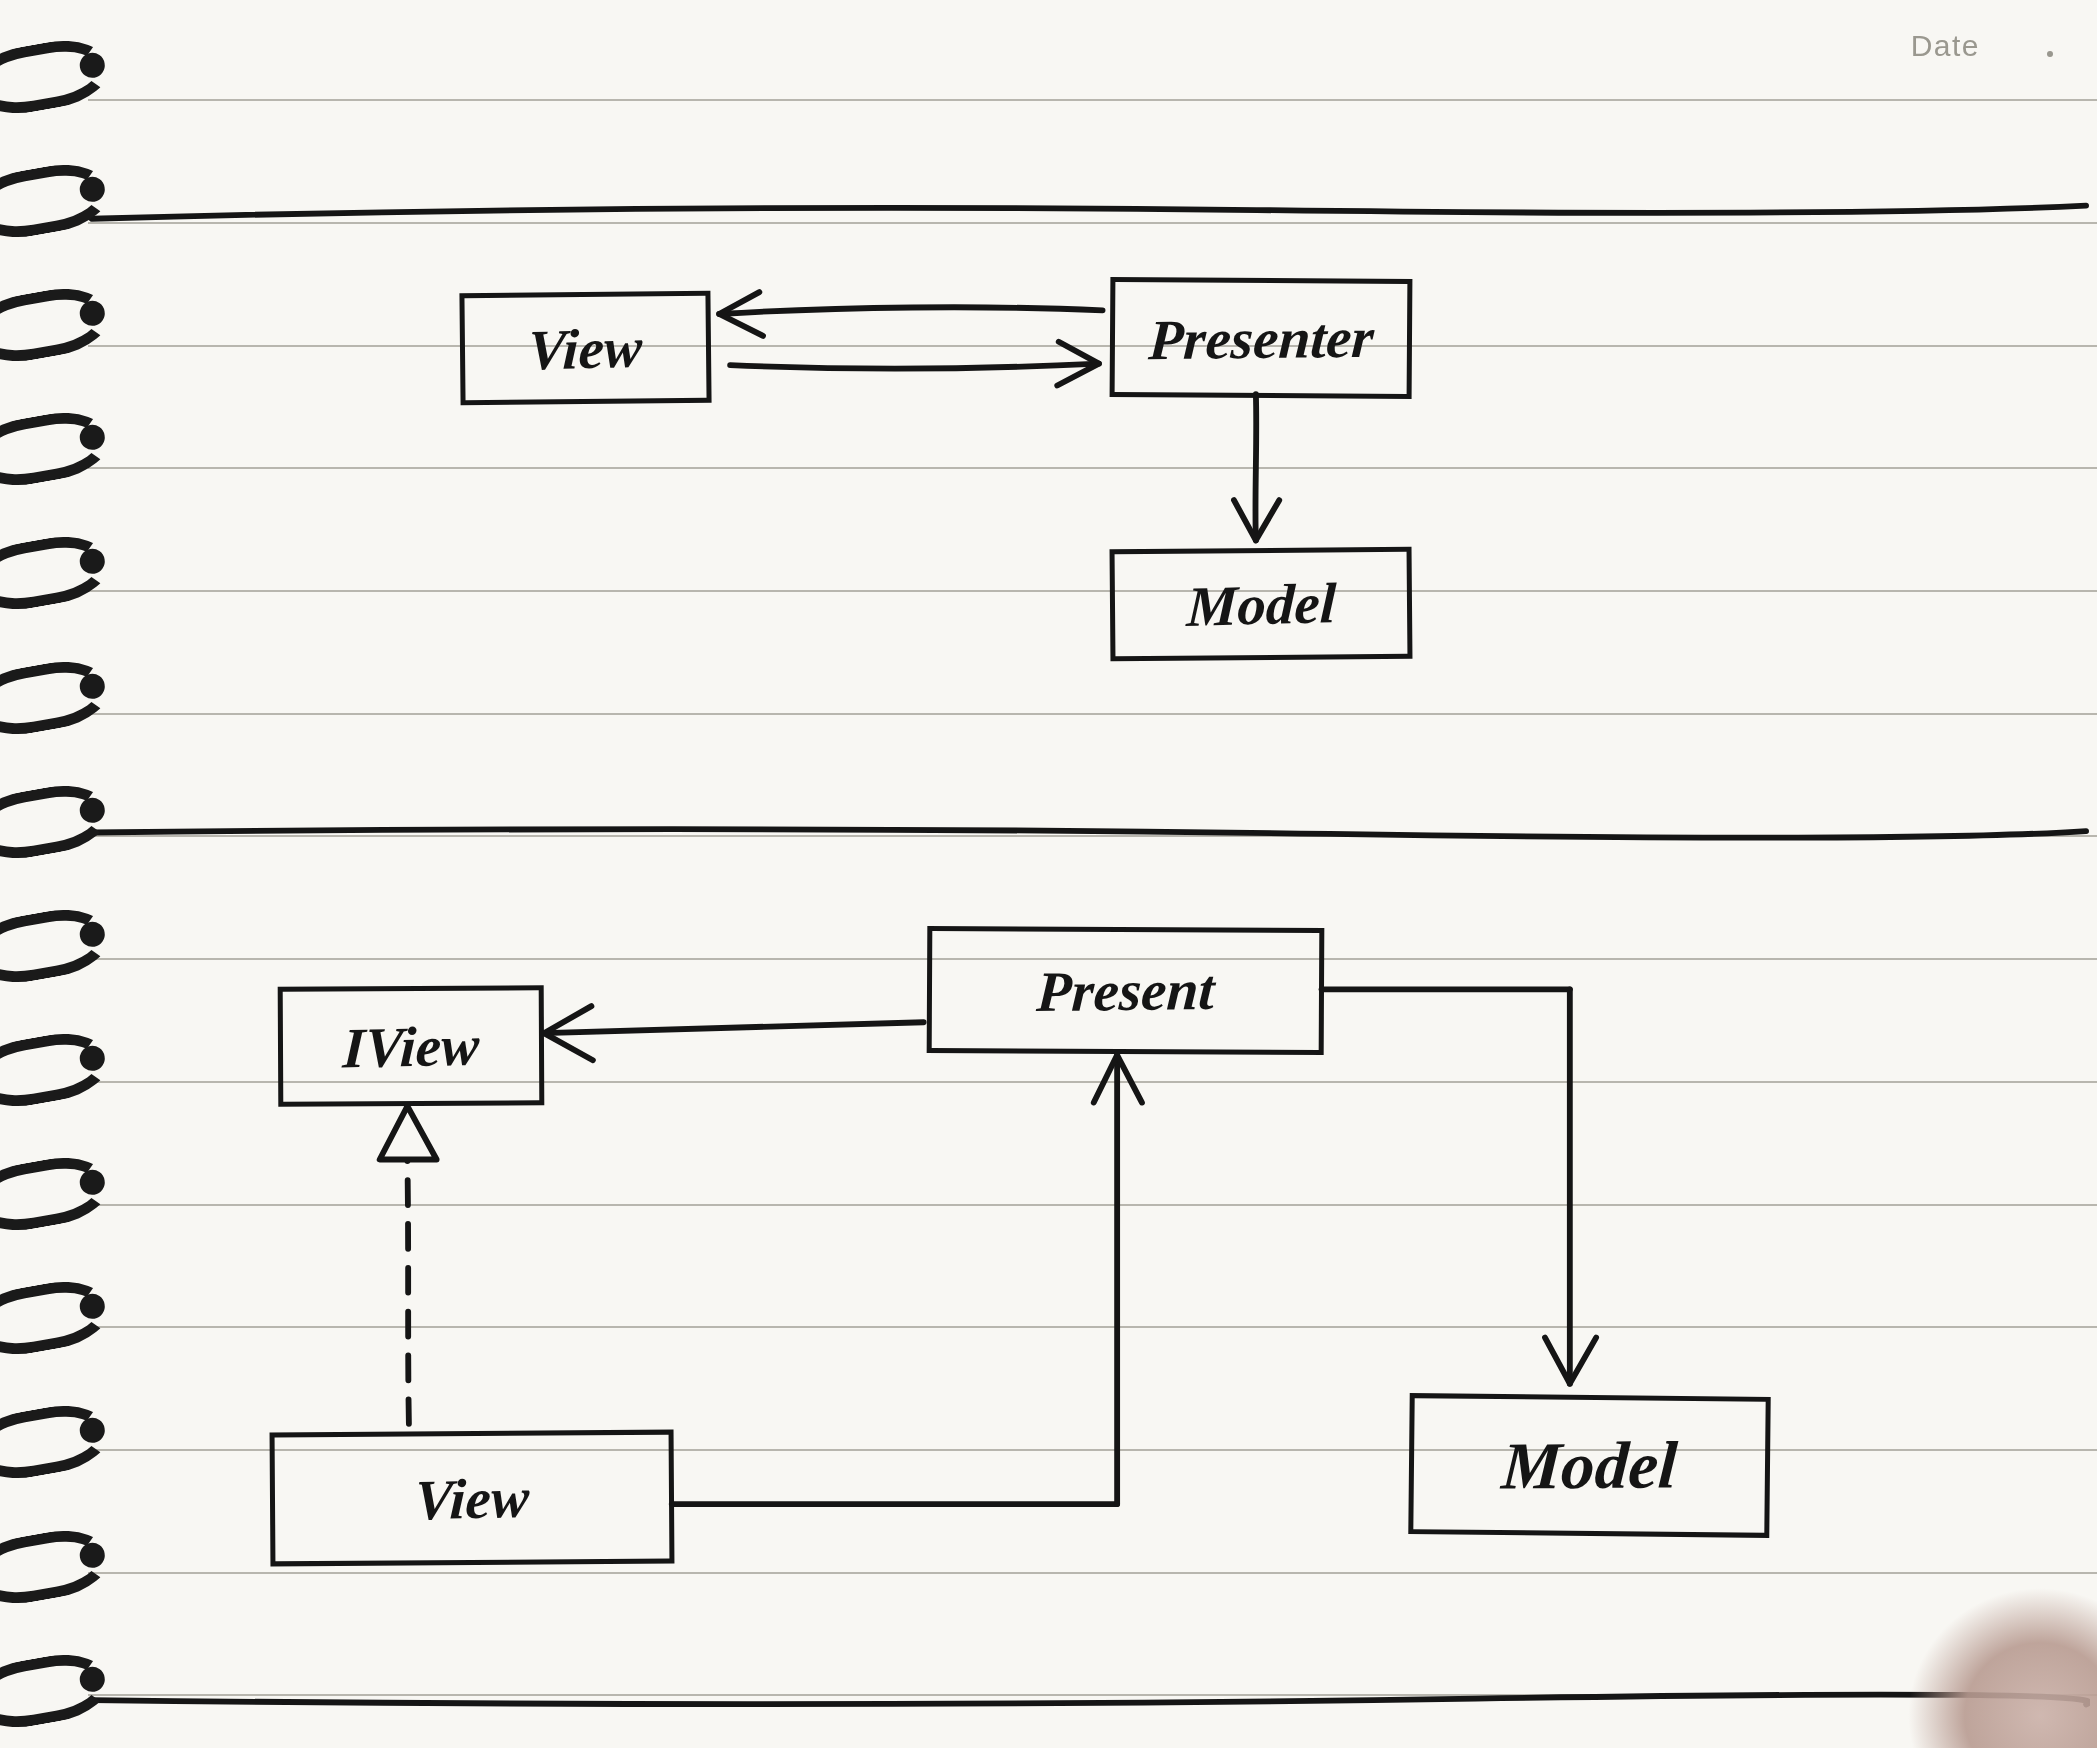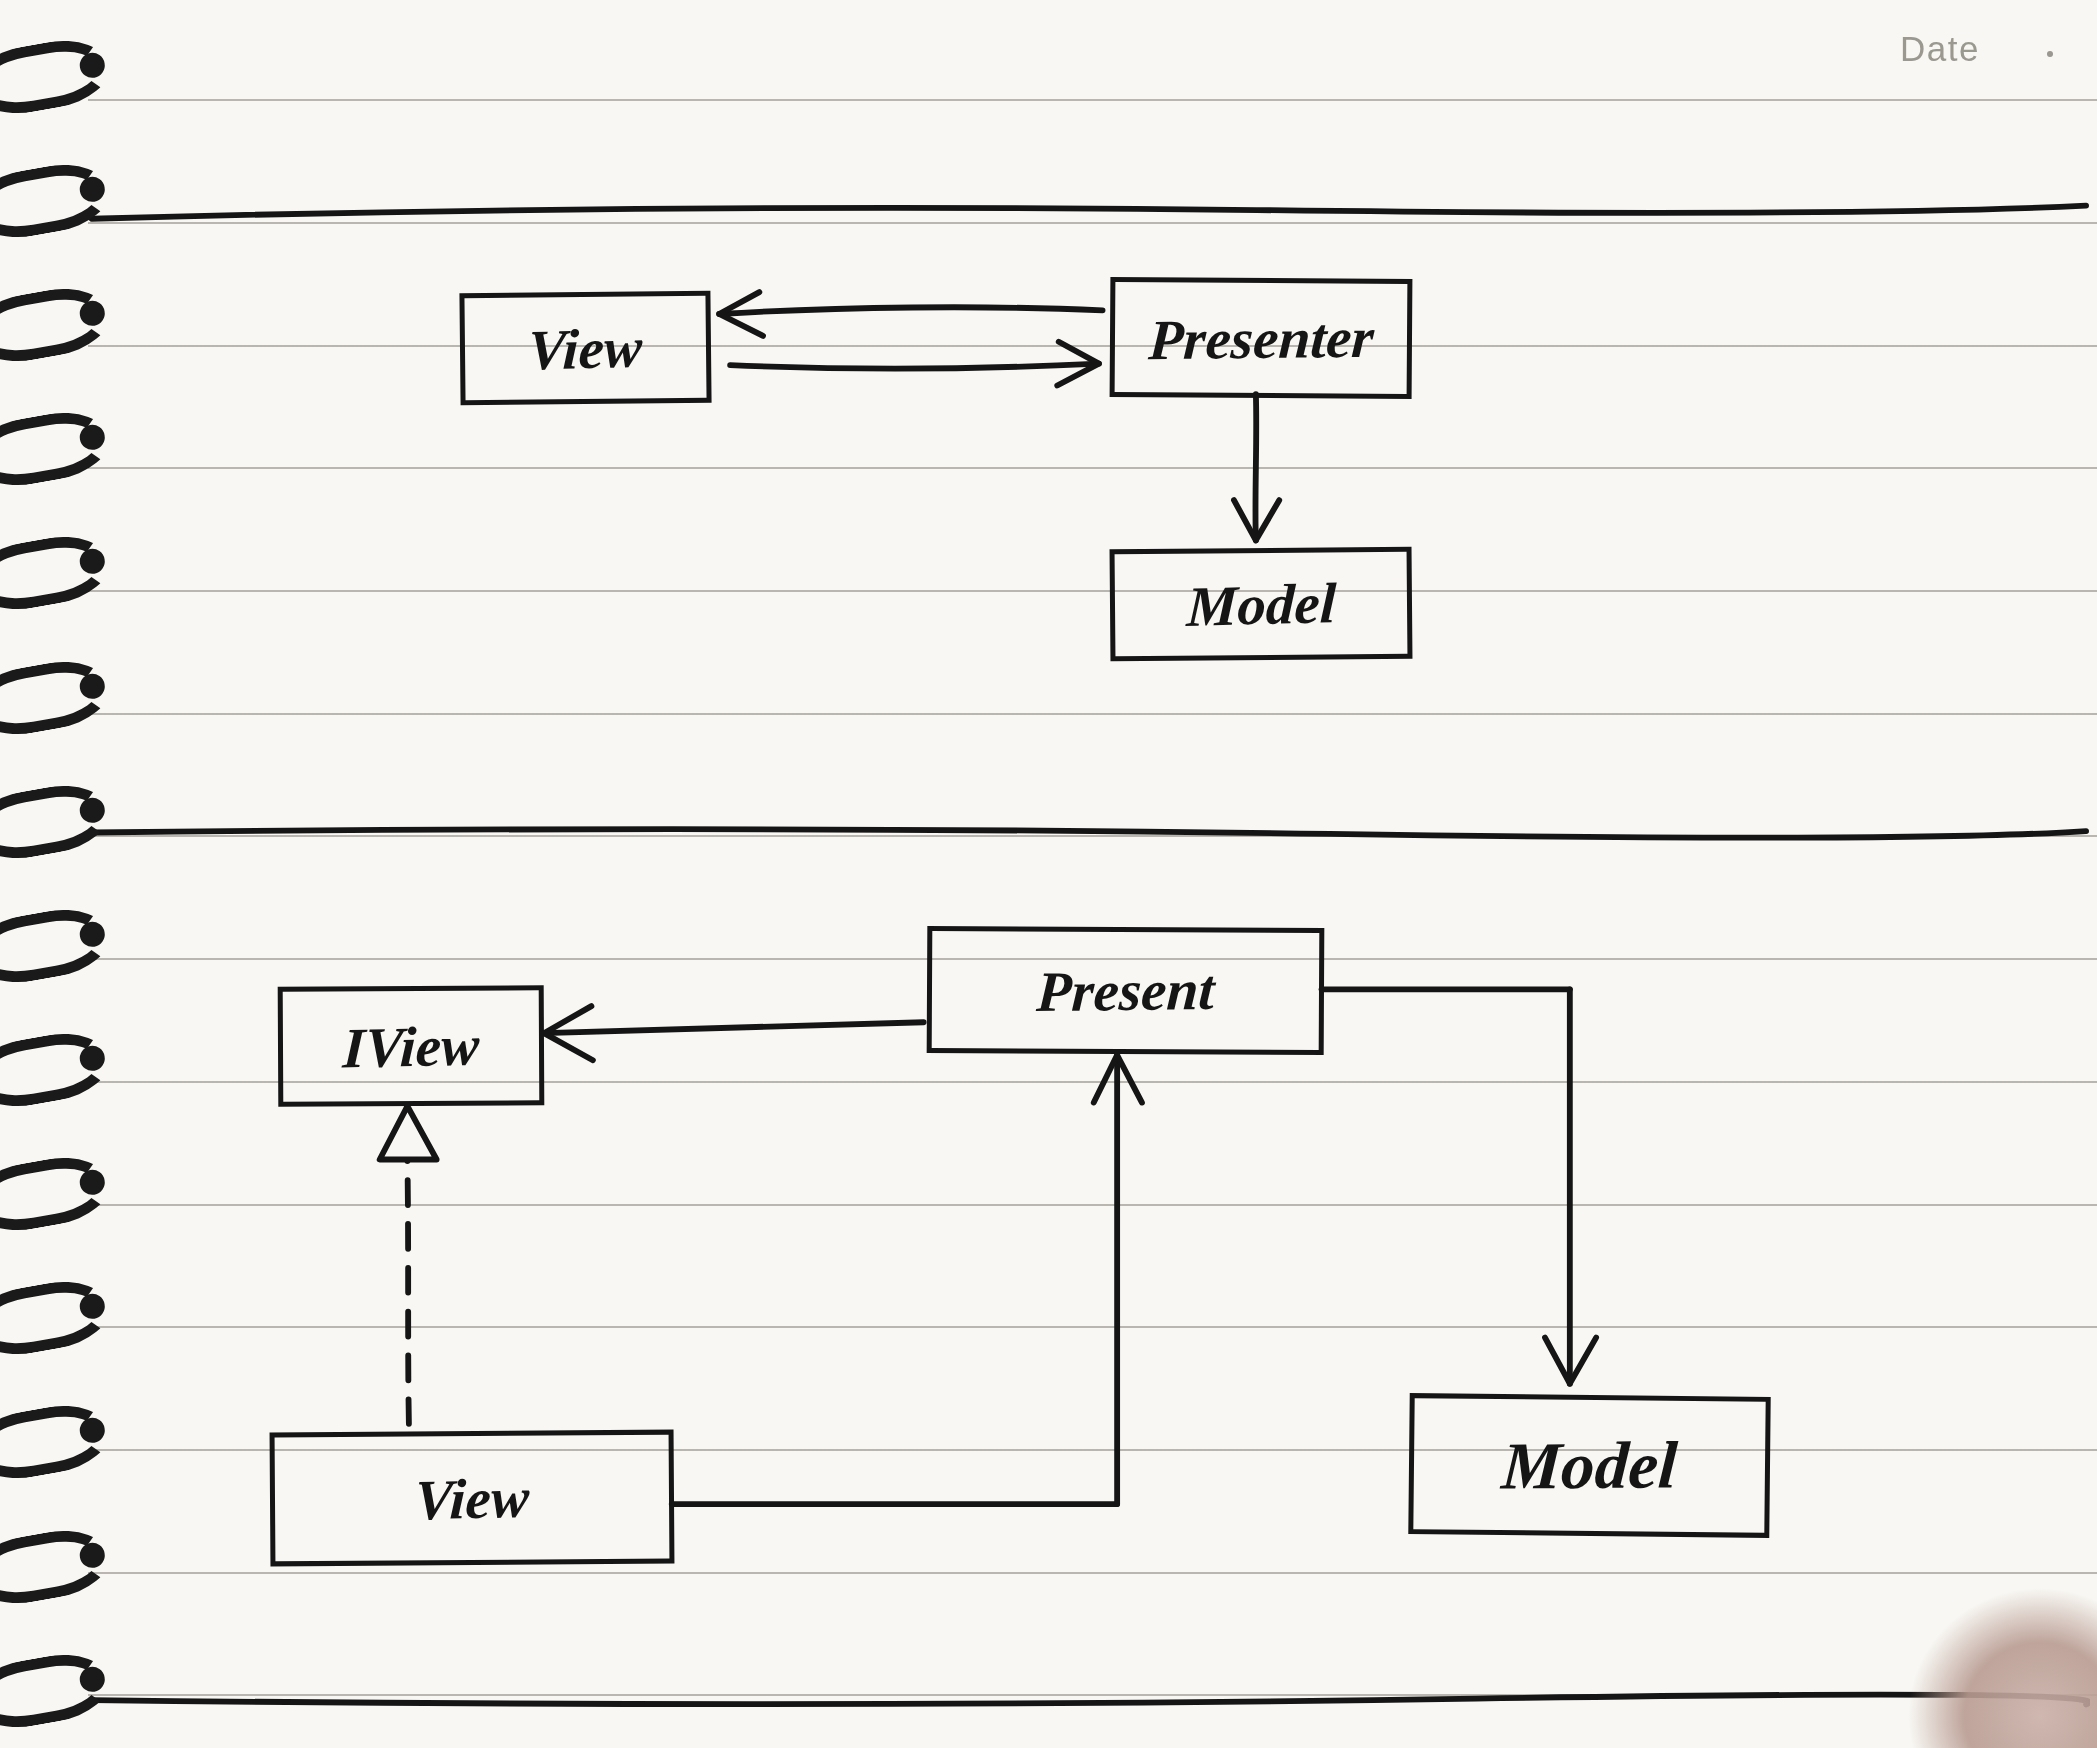--- a/index.html
+++ b/index.html
@@ -52,21 +52,21 @@
     height: 2.2px;
     background: #b8b6ae;
     z-index: 1;
   }
   
   .date-label {
     position: absolute;
     right: 117px;
     top: 29px;
     font-family: Arial, sans-serif;
-    font-size: 35px;
+    font-size: 30px;
     color: #9a988f;
     letter-spacing: 1.5px;
   }
   .date-dot {
     position:absolute;
     right:44px; top:51px;
     width:5.8px; height:5.8px; border-radius:50%;
     background:#9a988f;
   }
   

